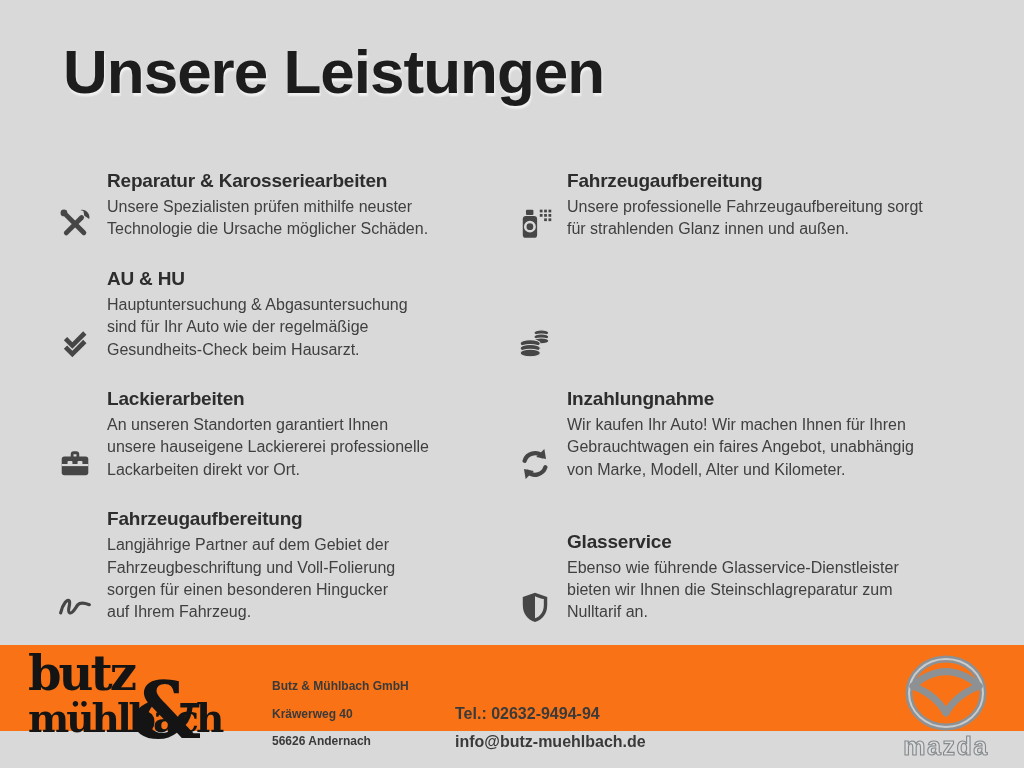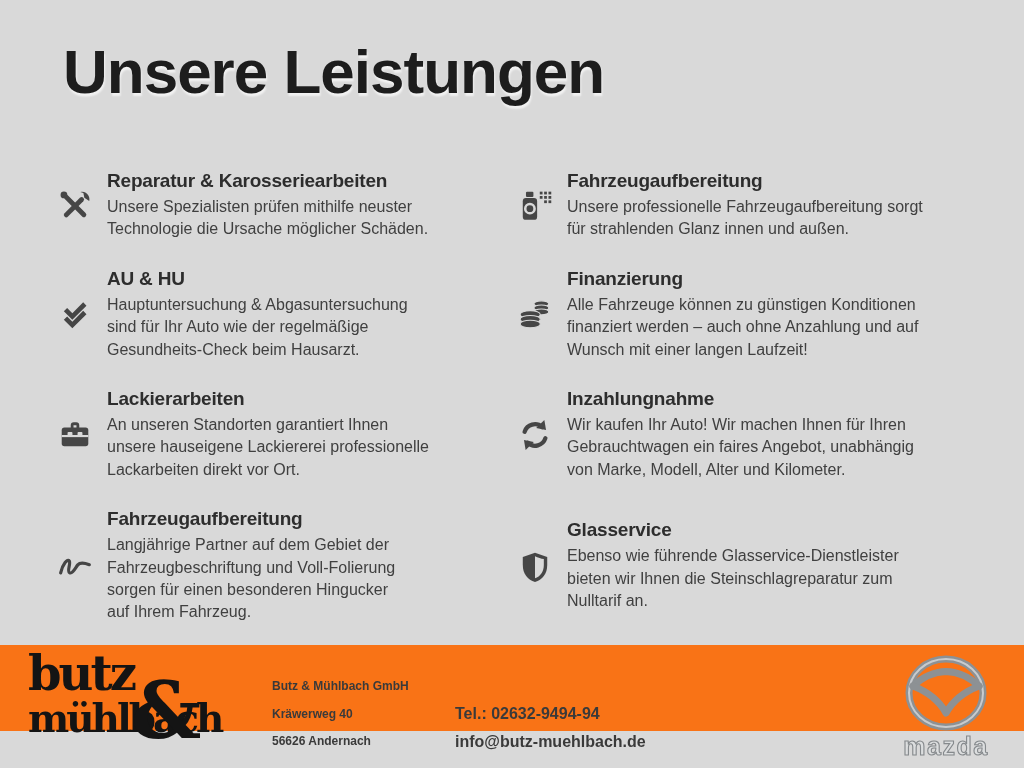--- a/index.html
+++ b/index.html
@@ -10,21 +10,21 @@
     position:absolute;left:63px;top:36px;margin:0;
     font-size:62px;font-weight:800;letter-spacing:-1px;color:#1d1d1d;
     text-shadow:1px 3px 2px rgba(255,255,255,.65);
   }
 
   .services{
     position:absolute;left:58px;top:170px;right:34px;
     display:grid;grid-template-columns:430px 1fr;
     column-gap:30px;row-gap:27px;
   }
-  .item{display:flex;gap:15px;align-items:center;}
+  .item{display:flex;gap:15px;align-items:flex-end;}
   .icon{width:34px;height:34px;flex:0 0 34px;margin-top:1px;}
   .icon svg{width:34px;height:34px;display:block;}
   .item h3{margin:0 0 4px;font-size:19px;font-weight:700;color:#2d2d2d;letter-spacing:-0.2px;}
   .item p{margin:0;font-size:16px;line-height:22.4px;color:#404040;white-space:pre-line;}
 
   .footer{position:absolute;left:0;top:645px;width:1024px;height:86px;background:#f97316;}
   .bm-logo{position:absolute;left:28px;top:12px;color:#141414;font-family:"DejaVu Serif", serif;font-weight:bold;line-height:1;}
   .bm-line1{font-size:48px;letter-spacing:-3px;height:40px;display:flex;align-items:flex-end;}
   .bm-amp{font-size:78px;line-height:0;position:relative;top:14px;left:-3px;}
   .bm-line2{font-size:39px;letter-spacing:-3px;margin-top:2px;}
@@ -107,26 +107,20 @@
           <g fill="#464646" stroke="#d9d9d9" stroke-width="1">
             <ellipse cx="22" cy="5.5" rx="7" ry="2.8"></ellipse>
             <ellipse cx="22" cy="9.3" rx="7" ry="2.8"></ellipse>
             <ellipse cx="22" cy="13.1" rx="7" ry="2.8"></ellipse>
             <ellipse cx="11.5" cy="15.5" rx="9.5" ry="3.6"></ellipse>
             <ellipse cx="11.5" cy="20" rx="9.5" ry="3.6"></ellipse>
             <ellipse cx="11.5" cy="24.5" rx="9.5" ry="3.6"></ellipse>
           </g>
         </svg>
       </span>
-      <div class="txt">
-        <h3>Finanzierung</h3>
-        <p>Alle Fahrzeuge können zu günstigen Konditionen
-finanziert werden – auch ohne Anzahlung und auf
-Wunsch mit einer langen Laufzeit!</p>
-      </div>
     </div>
 
     <div class="item">
       <span class="icon">
         <svg viewBox="0 0 32 32">
           <path d="M12 9.5 V6.8 a2.8 2.8 0 0 1 2.8-2.8 h2.4 a2.8 2.8 0 0 1 2.8 2.8 V9.5 h-2.6 V6.8 h-2.8 V9.5 z" fill="#464646"></path>
           <rect x="3.5" y="9" width="25" height="17.5" rx="2.5" fill="#464646"></rect>
           <rect x="3.5" y="16" width="25" height="2" fill="#d9d9d9"></rect>
           <rect x="9" y="13.2" width="4.6" height="4.6" rx="0.8" fill="#d9d9d9"></rect>
           <rect x="18.4" y="13.2" width="4.6" height="4.6" rx="0.8" fill="#d9d9d9"></rect>

